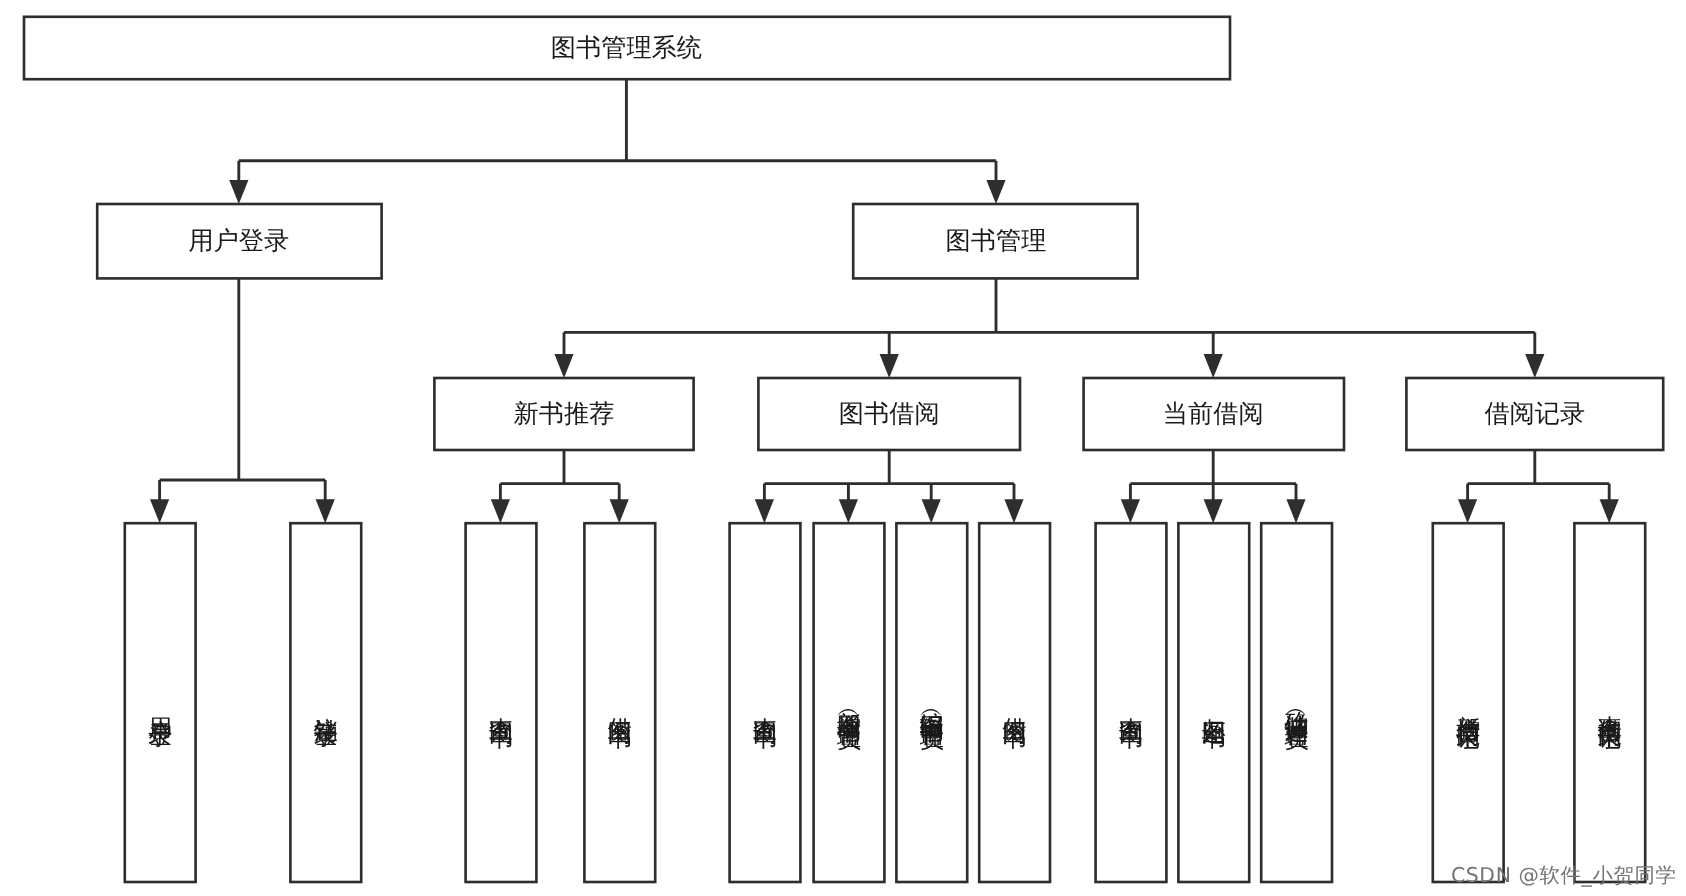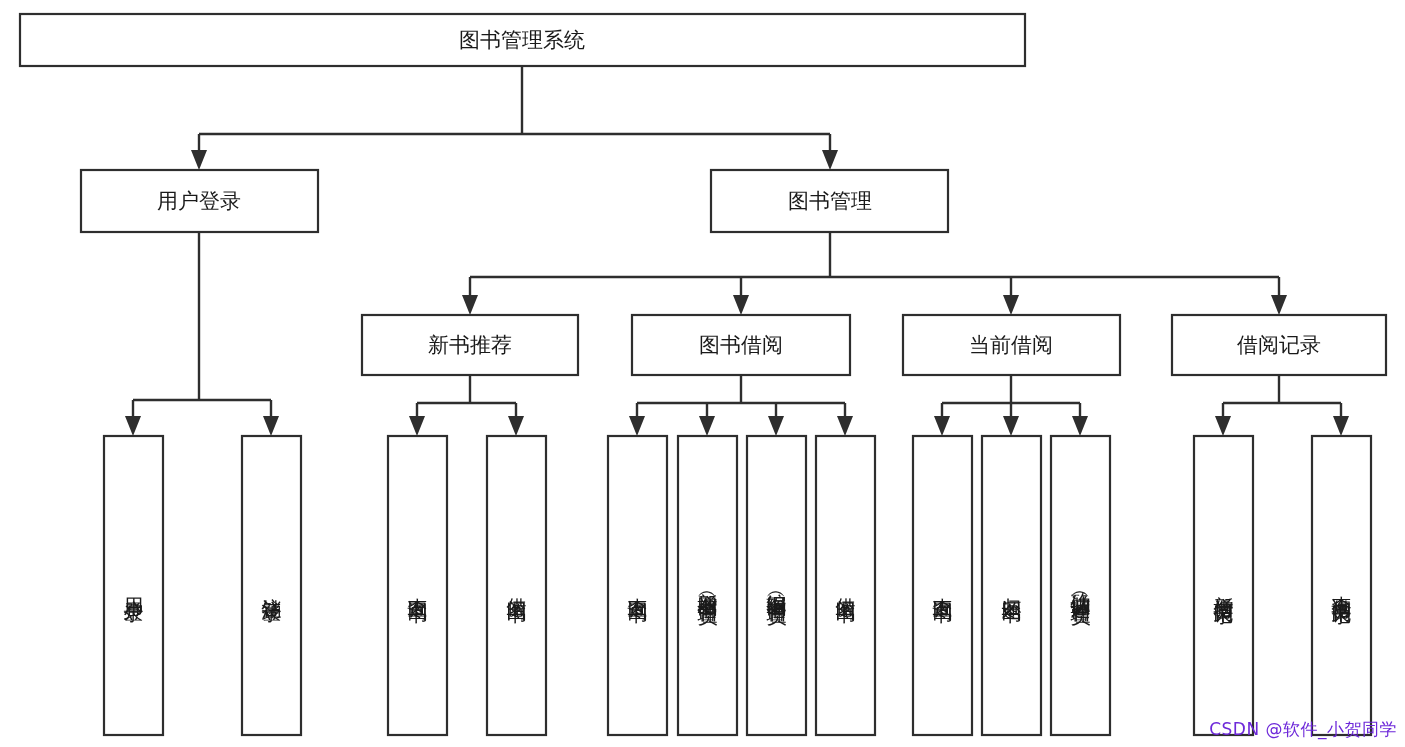--- a/index.html
+++ b/index.html
@@ -64,21 +64,21 @@
     justify-content: center;
     pointer-events: none;
     user-select: none;
   }
   .watermark {
     position: absolute;
     right: 8px;
     bottom: 6px;
     font-family: "DejaVu Sans", "Liberation Sans", sans-serif;
     font-size: 17px;
-    color: #6d28d9;
+    color: #737373;
     letter-spacing: 0.5px;
     white-space: nowrap;
   }
 </style>
 </head>
 <body>
 
 <div id="diagram-root">
 
   <svg class="canvas" viewBox="0 0 1405 747" xmlns="http://www.w3.org/2000/svg">

